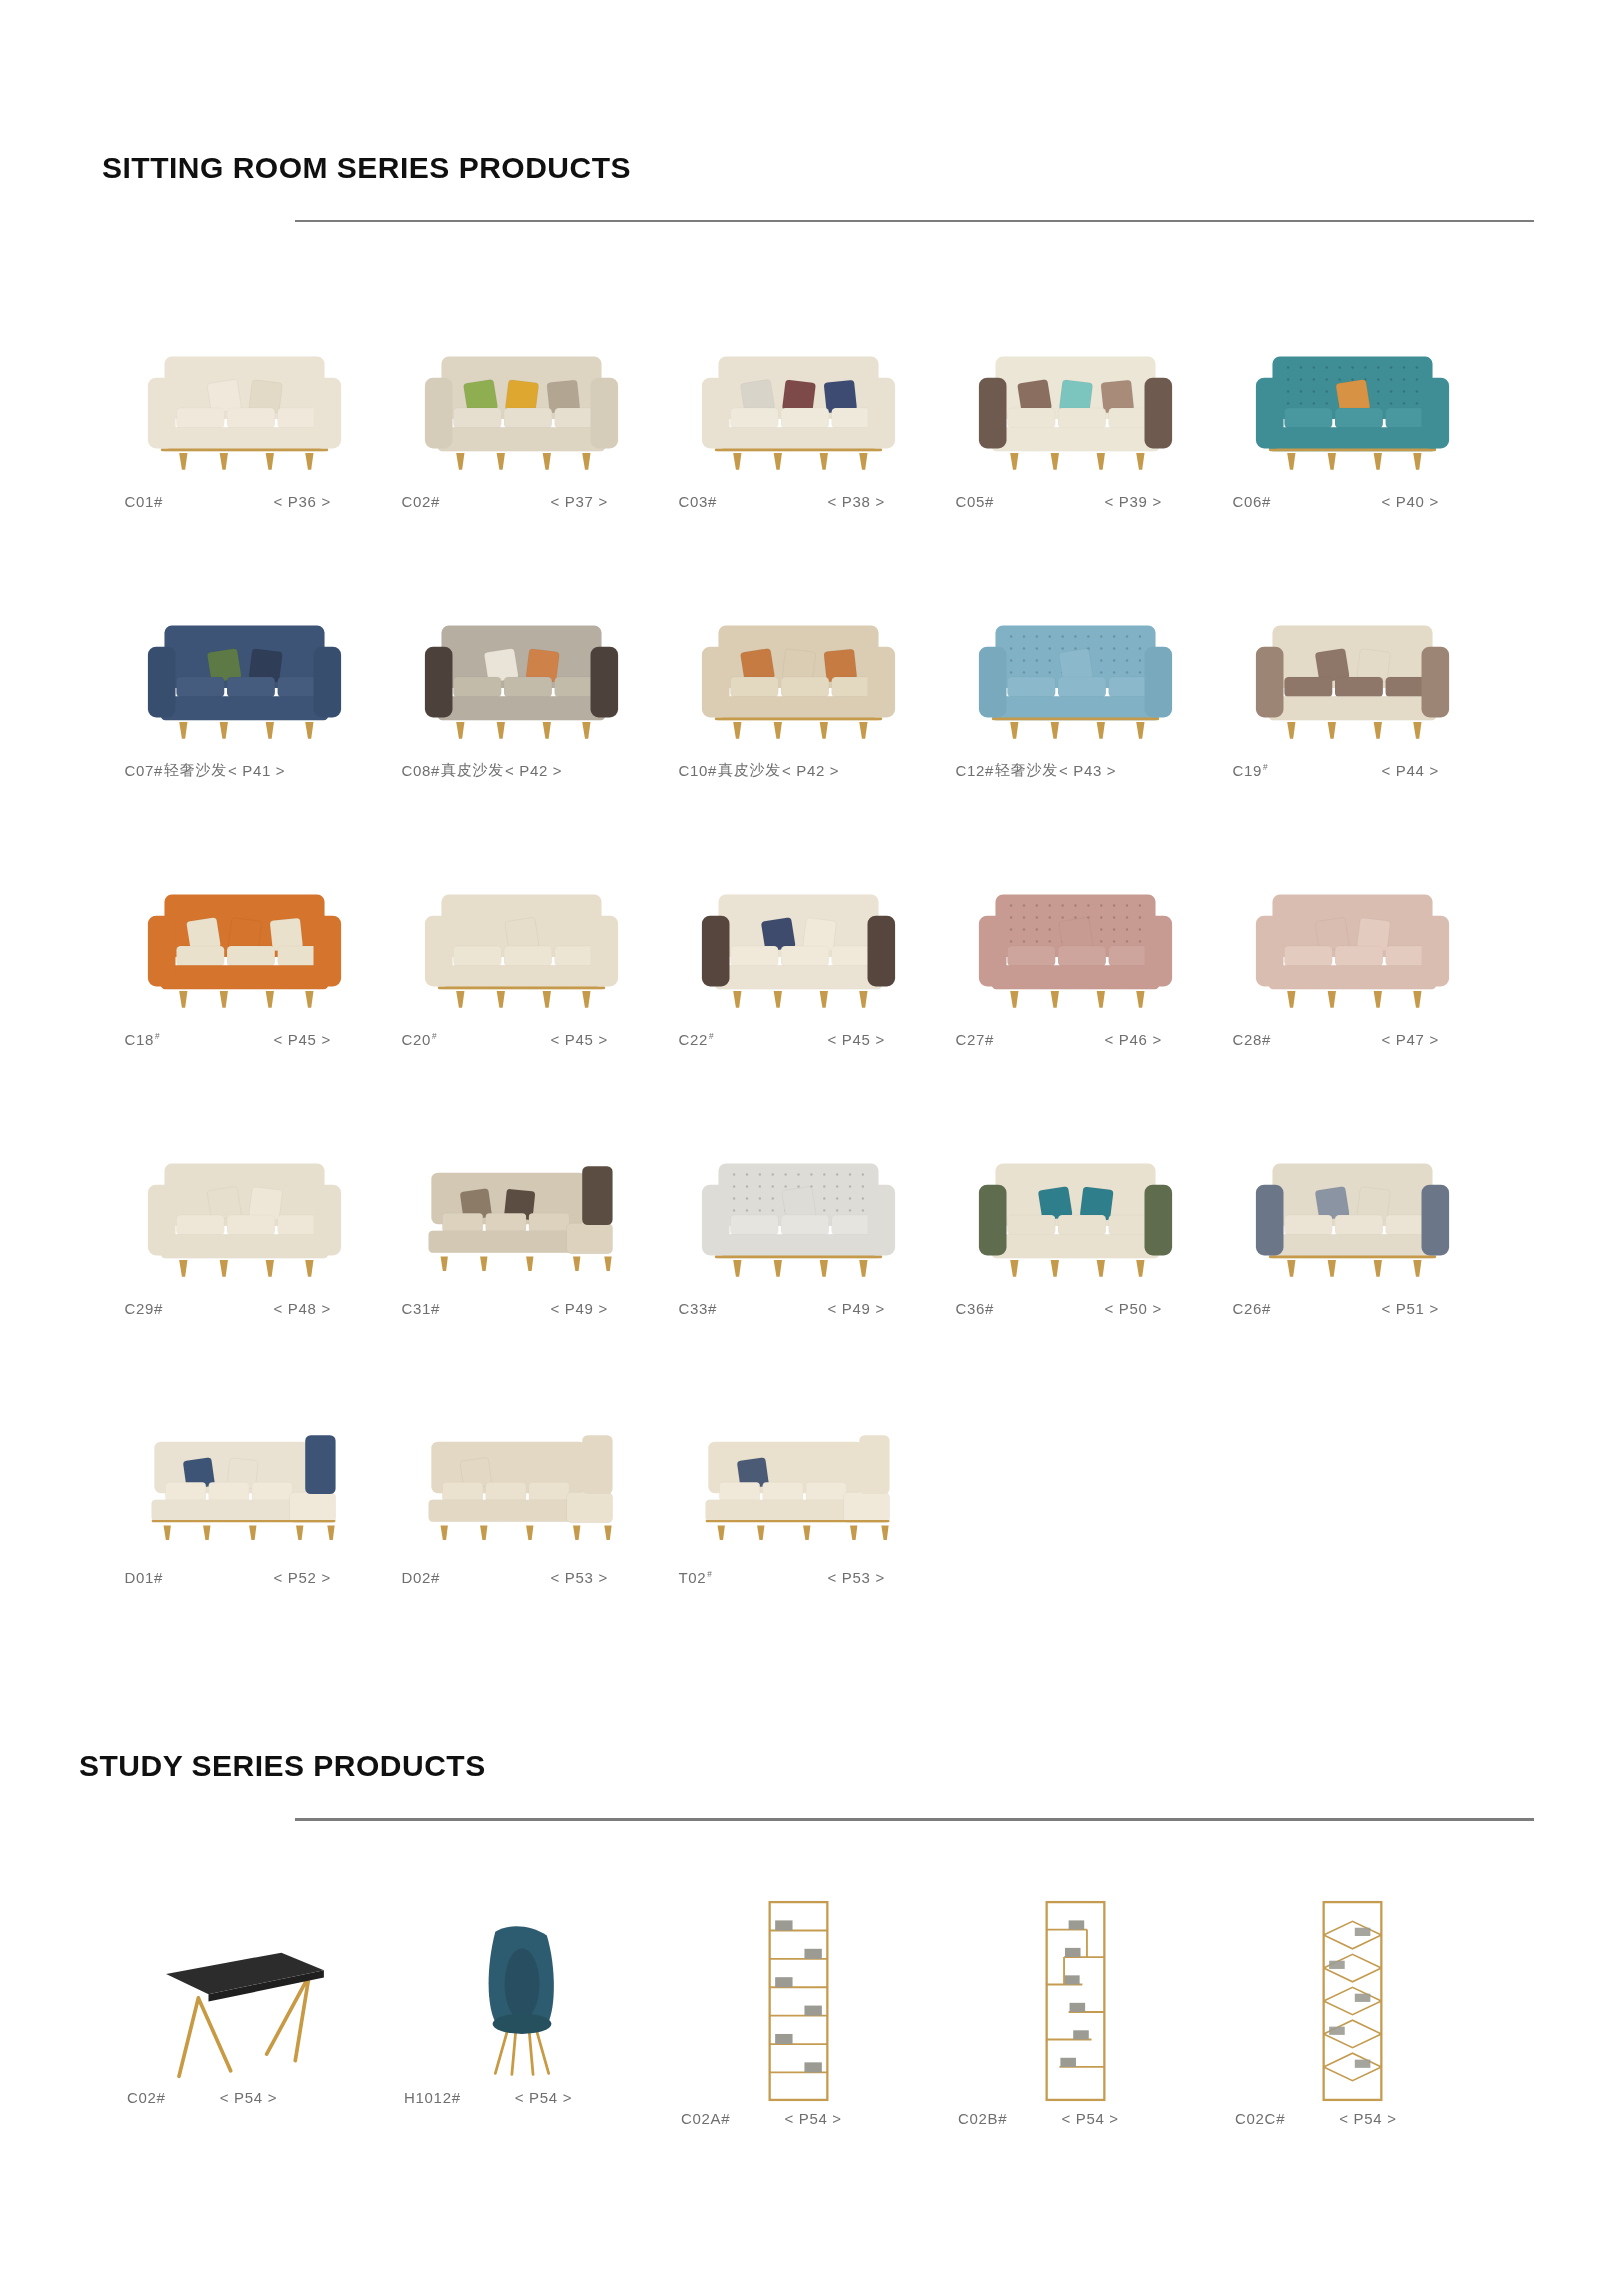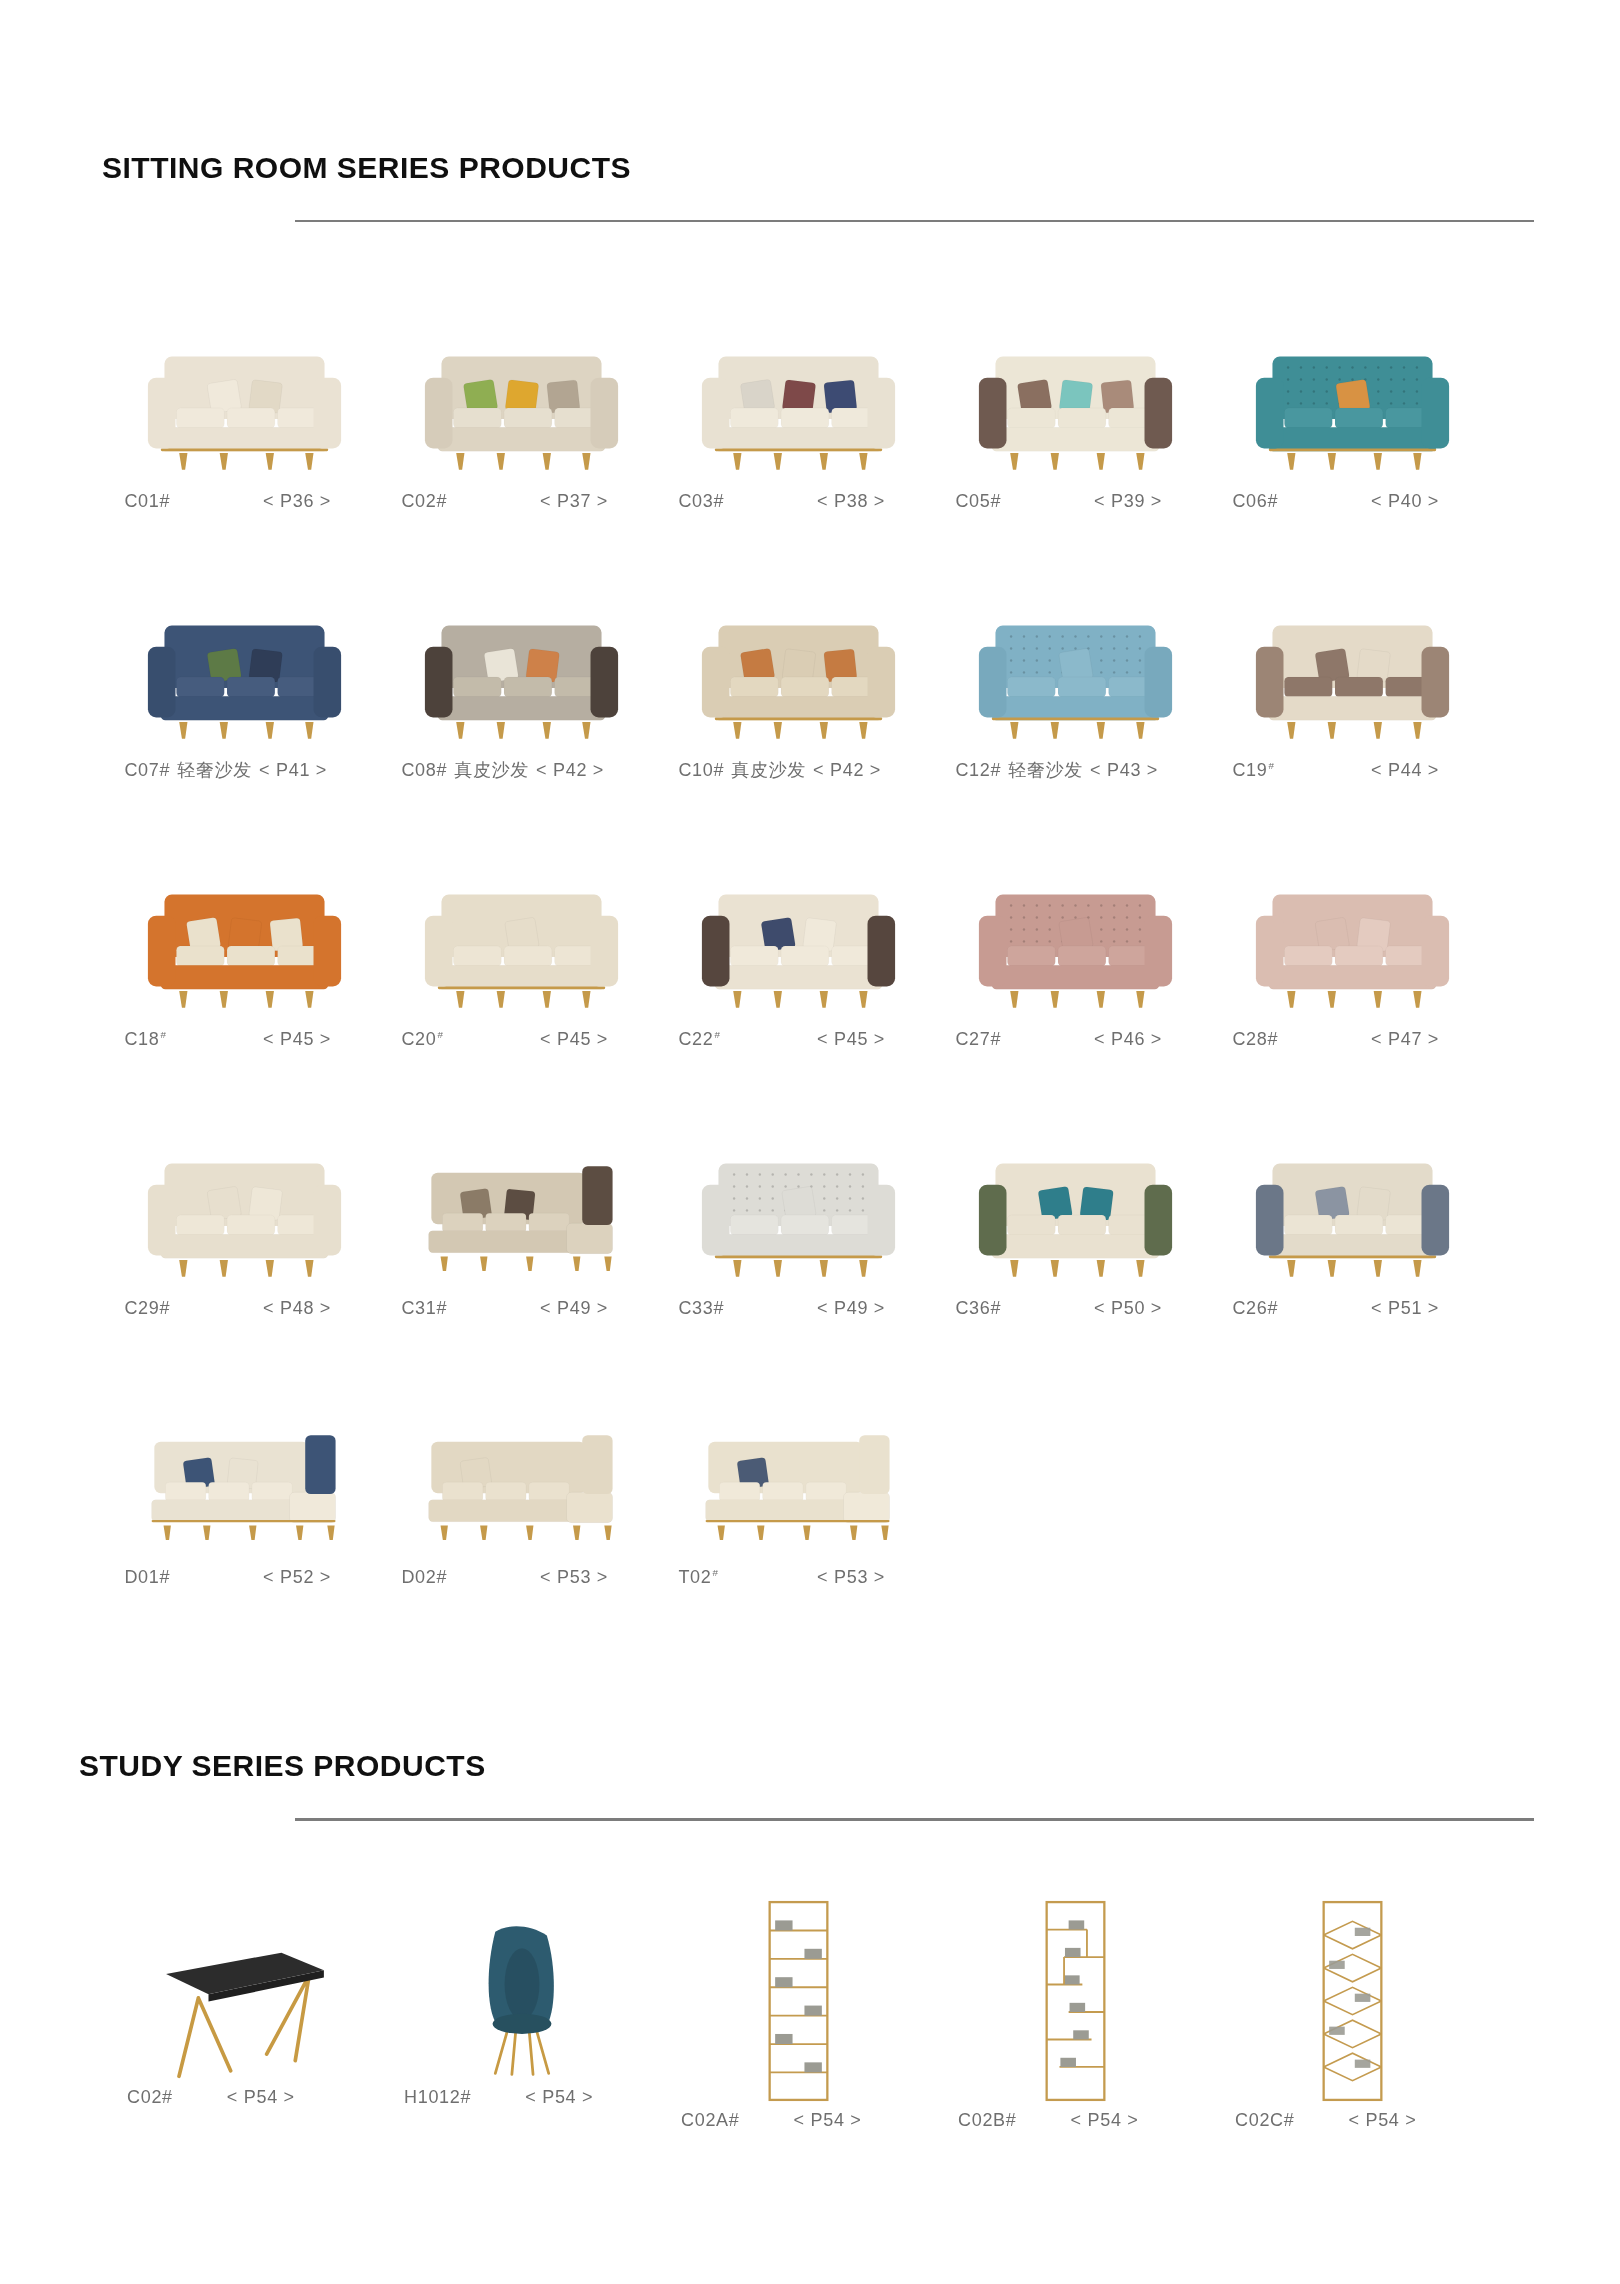--- a/index.html
+++ b/index.html
@@ -23,23 +23,23 @@
   .grid-study{margin-top:74px;grid-auto-rows:216px;}
   .cell{margin:0;display:flex;flex-direction:column;}
   .img{
     flex:1 1 auto;display:flex;align-items:flex-end;justify-content:center;
     padding-bottom:11px;
   }
   .grid-study .img{padding-bottom:3.7px;}
   .cap{
     height:26px;display:flex;align-items:center;justify-content:space-between;
     padding:0 52px 0 18.4px;
-    font-size:18px;color:#6f6f6f;letter-spacing:0.7px;font-weight:400;
+    font-size:15px;color:#6f6f6f;letter-spacing:0.7px;font-weight:400;
   }
-  .cap.flow{justify-content:flex-start;gap:7px;padding-right:0;}
+  .cap.flow{justify-content:flex-start;gap:1px;padding-right:0;}
   .grid-study .cap{justify-content:flex-start;gap:54px;padding-left:21px;}
   .cap sup{font-size:0.55em;vertical-align:super;margin-left:0.9px;}
   svg{display:block;}
 </style>
 </head>
 <body>
 
 <div>
 
   <section class="sec">

